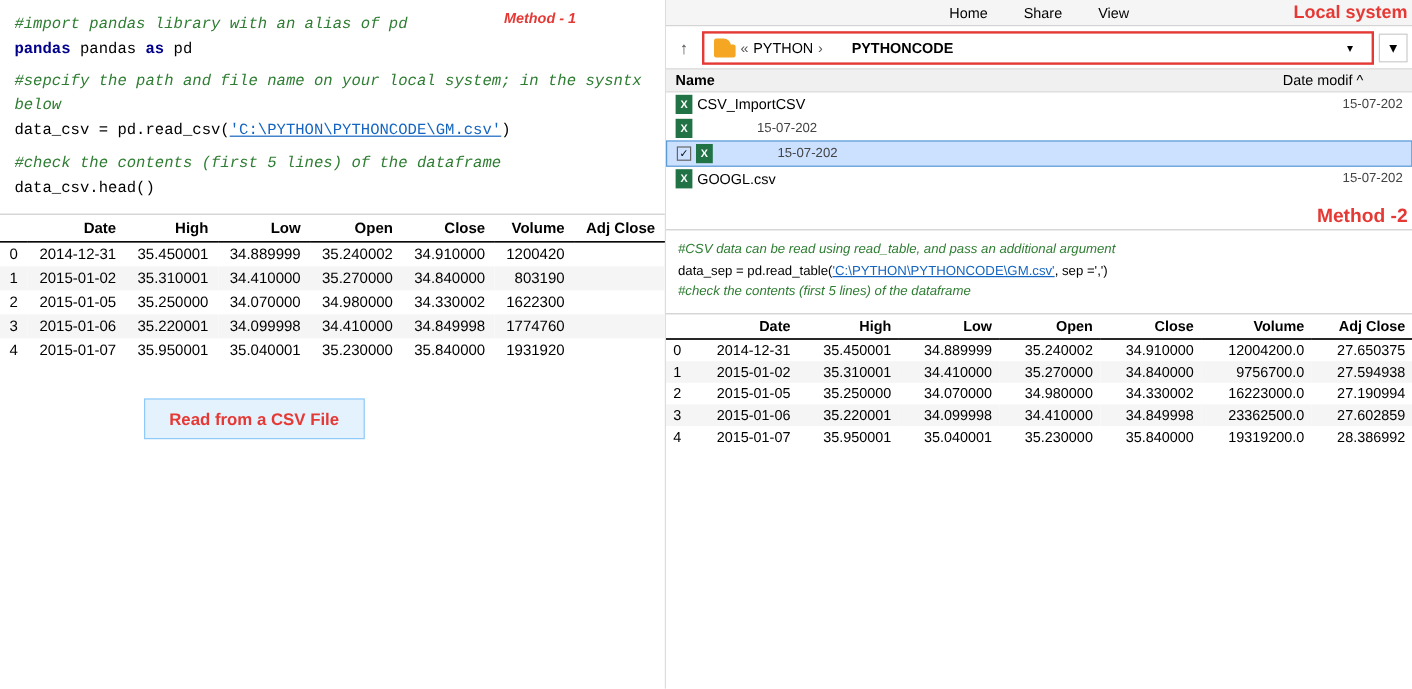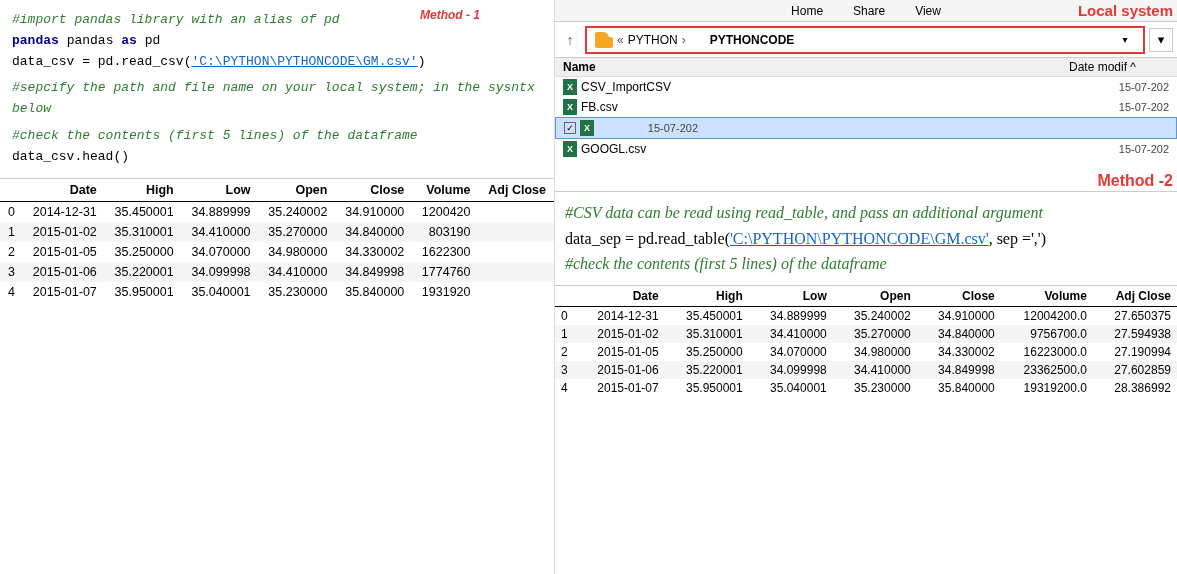--- a/index.html
+++ b/index.html
@@ -234,22 +234,22 @@
       right: 4px;
       color: #e53935;
       font-weight: bold;
       font-size: 16px;
     }
 
     
     .code-area-right {
       padding: 8px 10px;
       background: #fff;
-      font-family: Liberation Serif, serif;
-      font-size: 16px;
+      font-family: Liberation Sans, sans-serif;
+      font-size: 11px;
       line-height: 1.6;
       border-bottom: 1px solid #ccc;
     }
 
     
     .table-area-right {
       flex: 1;
       overflow: auto;
       padding: 0;
     }
@@ -304,25 +304,25 @@
     <div class="code-area">
       <div>
         <span class="code-comment">#import pandas library with an alias of pd</span>
       </div>
       <div>
         <span class="code-keyword">pandas</span>
         <span class="code-normal"> pandas </span>
         <span class="code-keyword">as</span>
         <span class="code-normal"> pd</span>
       </div>
-      <div>
-        <span class="code-normal">data_csv = pd.read_csv(</span><span class="code-string underline-blue">'C:\PYTHON\PYTHONCODE\GM.csv'</span><span class="code-normal">)</span>
-      </div>
       <div style="margin-top:6px">
         <span class="code-comment">#sepcify the path and file name on your local system; in the sysntx below</span>
+      </div>
+      <div>
+        <span class="code-normal">data_csv = pd.read_csv(</span><span class="code-string underline-blue">'C:\PYTHON\PYTHONCODE\GM.csv'</span><span class="code-normal">)</span>
       </div>
       <div style="margin-top:6px">
         <span class="code-comment">#check the contents (first 5 lines) of the dataframe</span>
       </div>
       <div>
         <span class="code-normal">data_csv.head()</span>
       </div>
     </div>
 
     <div class="method-label-1">Method - 1</div>
@@ -388,20 +388,23 @@
               <td>35.950001</td>
               <td>35.040001</td>
               <td>35.230000</td>
               <td>35.840000</td>
               <td>1931920</td>
               <td></td>
             </tr>
           </tbody>
       </table>
 
+      <div style="padding: 10px 0 10px 0;">
+        <div class="read-csv-btn">Read from a CSV File</div>
+      </div>
     </div>
   </div>
 
   <div class="right-panel">
 
     <div class="top-strip">
       <span class="top-strip-item">Home</span>
       <span class="top-strip-item">Share</span>
       <span class="top-strip-item">View</span>
     </div>
@@ -435,21 +438,20 @@
       <div class="file-list">
 
         <div class="file-row">
           <div class="file-icon-excel">X</div>
           <span class="file-name-text">CSV_ImportCSV</span>
           <span class="file-date-text">15-07-202</span>
         </div>
 
         <div class="file-row">
           <div class="file-icon-excel">X</div>
-          <span class="file-name-text">FB.csv</span>
           <span class="file-date-text">15-07-202</span>
         </div>
 
         <div class="file-row selected">
           <div class="checkbox-small">✓</div>
           <div class="file-icon-excel">X</div>
           <span class="file-date-text">15-07-202</span>
         </div>
 
         <div class="file-row">

